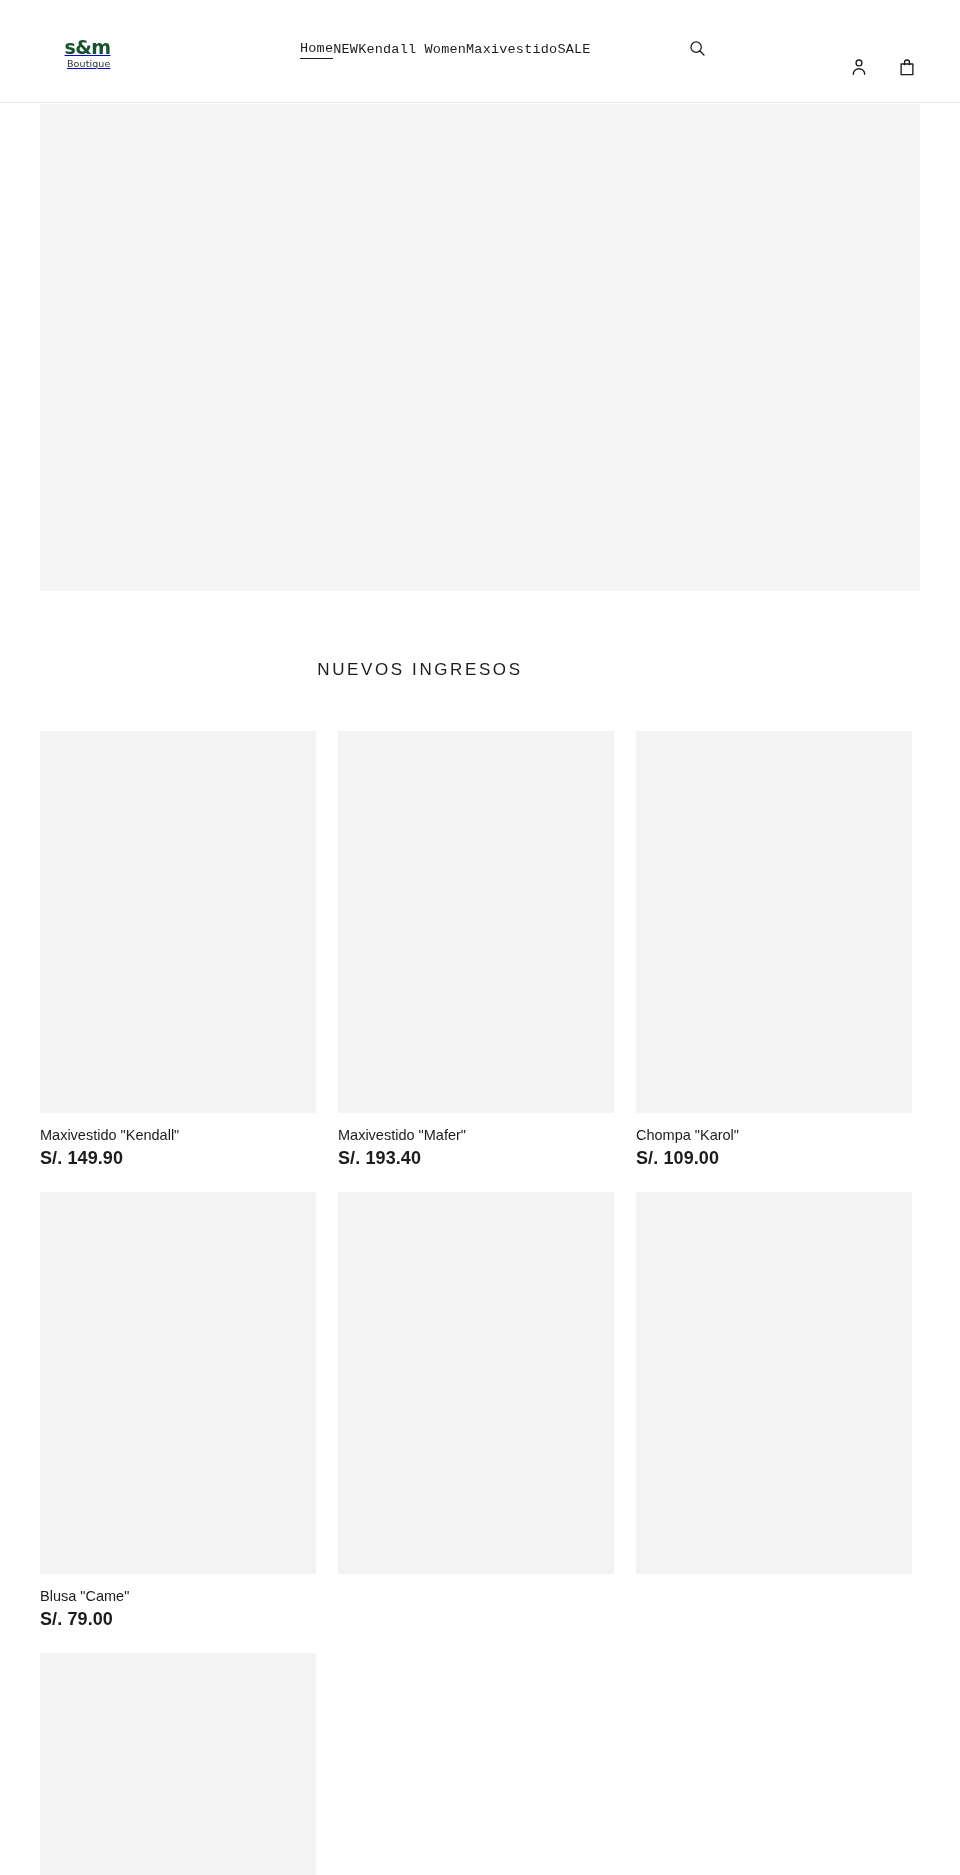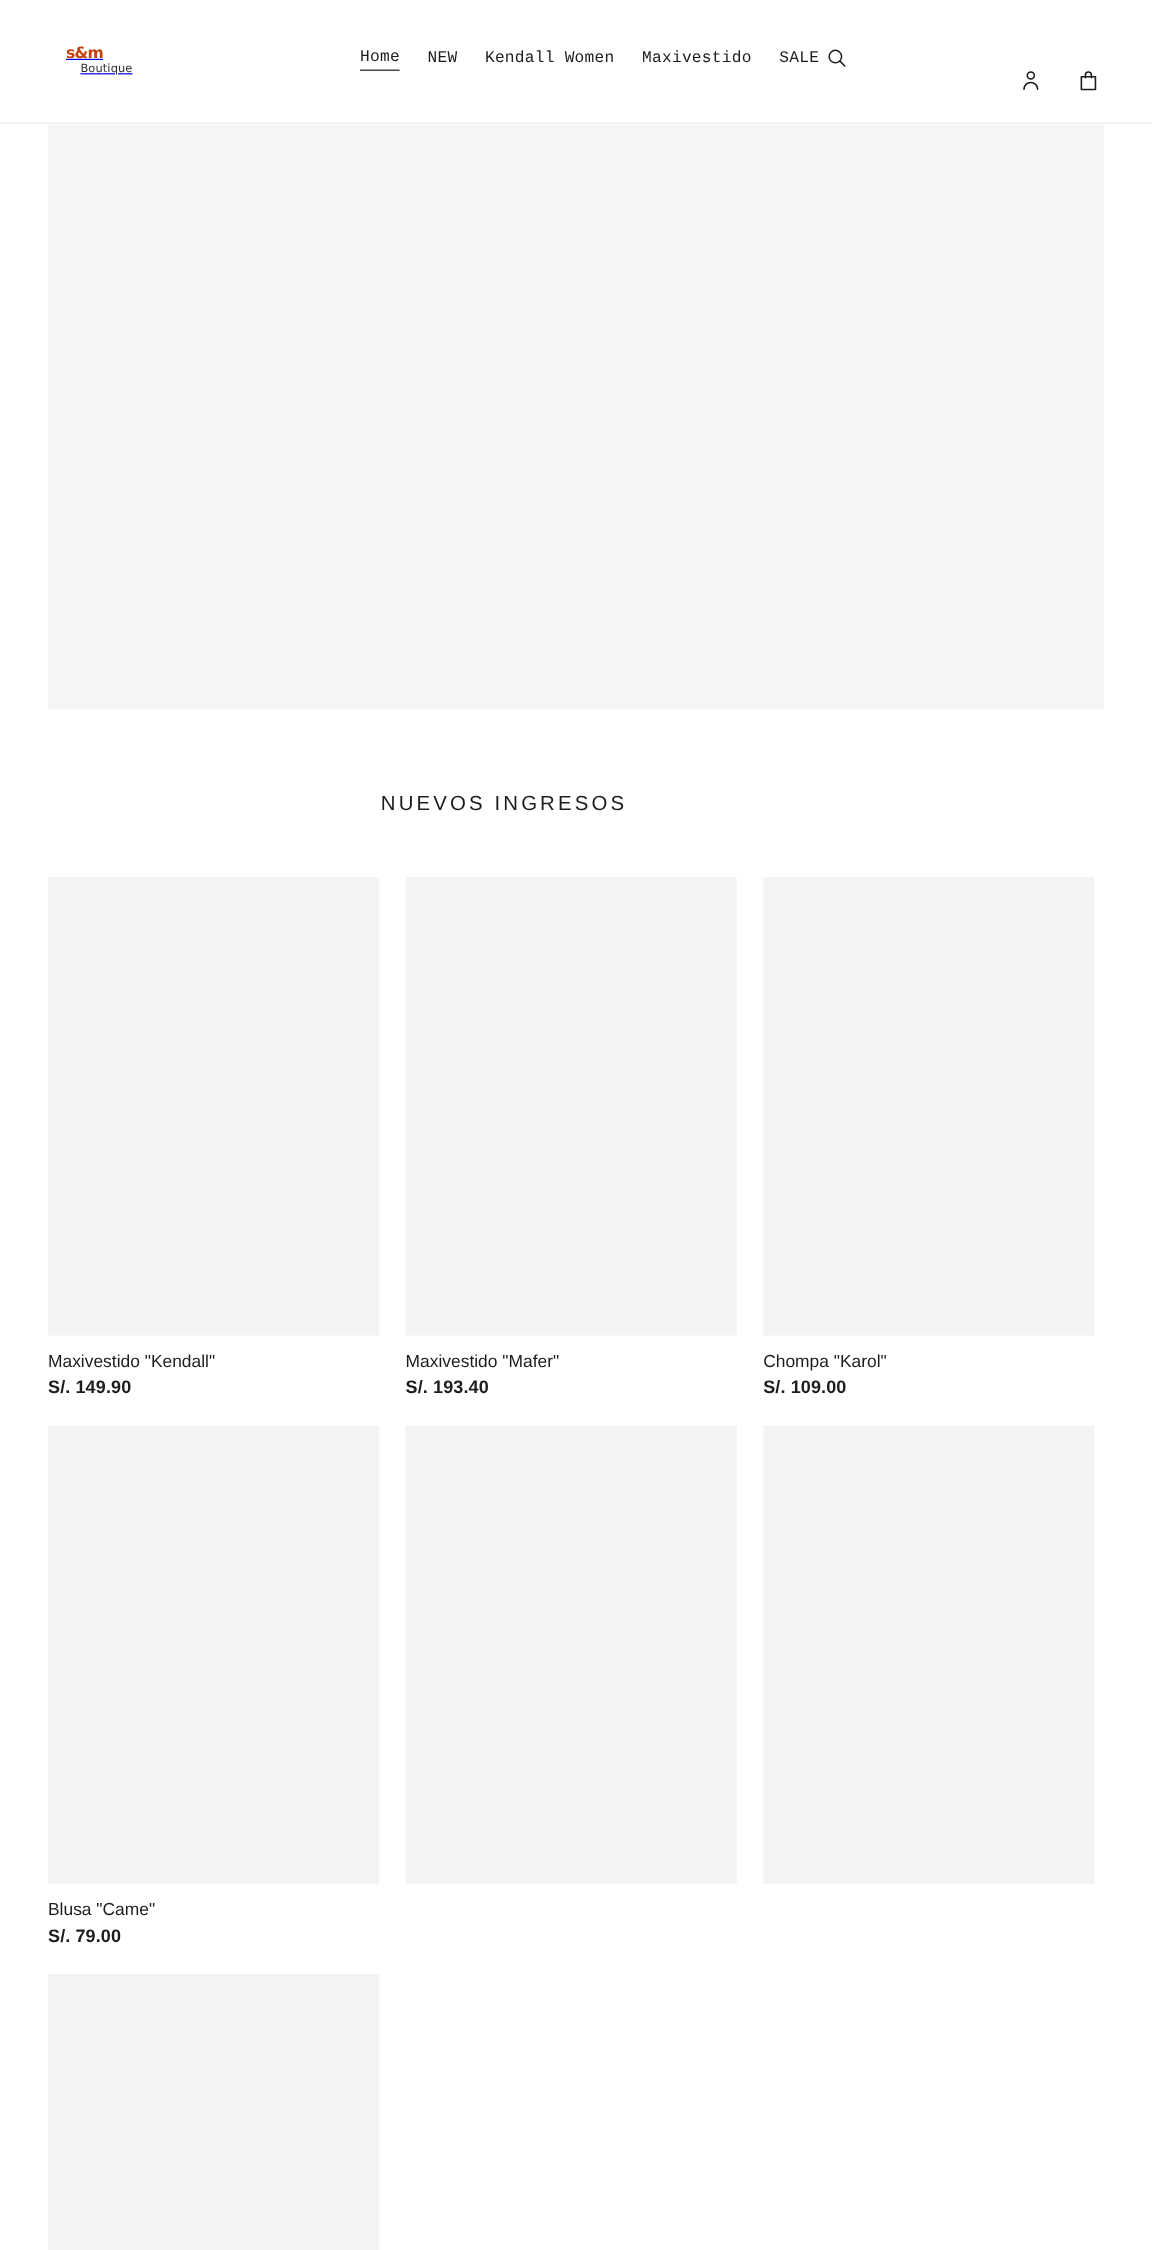--- a/index.html
+++ b/index.html
@@ -24,44 +24,44 @@
 
   .logo-block {
     position: absolute;
     left: 55px;
     top: 38px;
     line-height: 1;
     user-select: none;
   }
   .logo-mark {
     font-family: "DejaVu Sans", sans-serif;
-    font-size: 13px;
+    font-size: 19px;
     font-weight: 700;
     letter-spacing: -0.6px;
-    color: #c2410c;
+    color: #14532d;
     display: block;
+    text-align: right;
   }
   .logo-sub {
     font-family: "DejaVu Sans", sans-serif;
     font-size: 9.5px;
     font-weight: 400;
     color: #2e2f30;
     display: block;
     margin-top: 2px;
     letter-spacing: 0.1px;
     margin-left: 12px;
   }
 
   .main-nav {
     position: absolute;
     left: 300px;
     top: 41px;
     display: flex;
     align-items: center;
-    gap: 23px;
   }
   .nav-link {
     font-family: "Liberation Mono", "DejaVu Sans Mono", monospace;
     font-size: 13.5px;
     color: #1c1d1d;
     text-decoration: none;
     letter-spacing: 0.2px;
     white-space: nowrap;
     padding-bottom: 2px;
     cursor: pointer;
@@ -152,21 +152,21 @@
   }
   .product-title {
     margin-top: 13px;
     font-size: 14.5px;
     font-weight: 400;
     line-height: 1.3;
     color: #1c1d1d;
   }
   .product-price {
     margin-top: 3px;
-    font-size: 15px;
+    font-size: 18px;
     font-weight: 700;
     color: #1c1d1d;
     letter-spacing: 0.1px;
   }
 </style>
 </head>
 <body>
 
 <header class="site-header">
 

